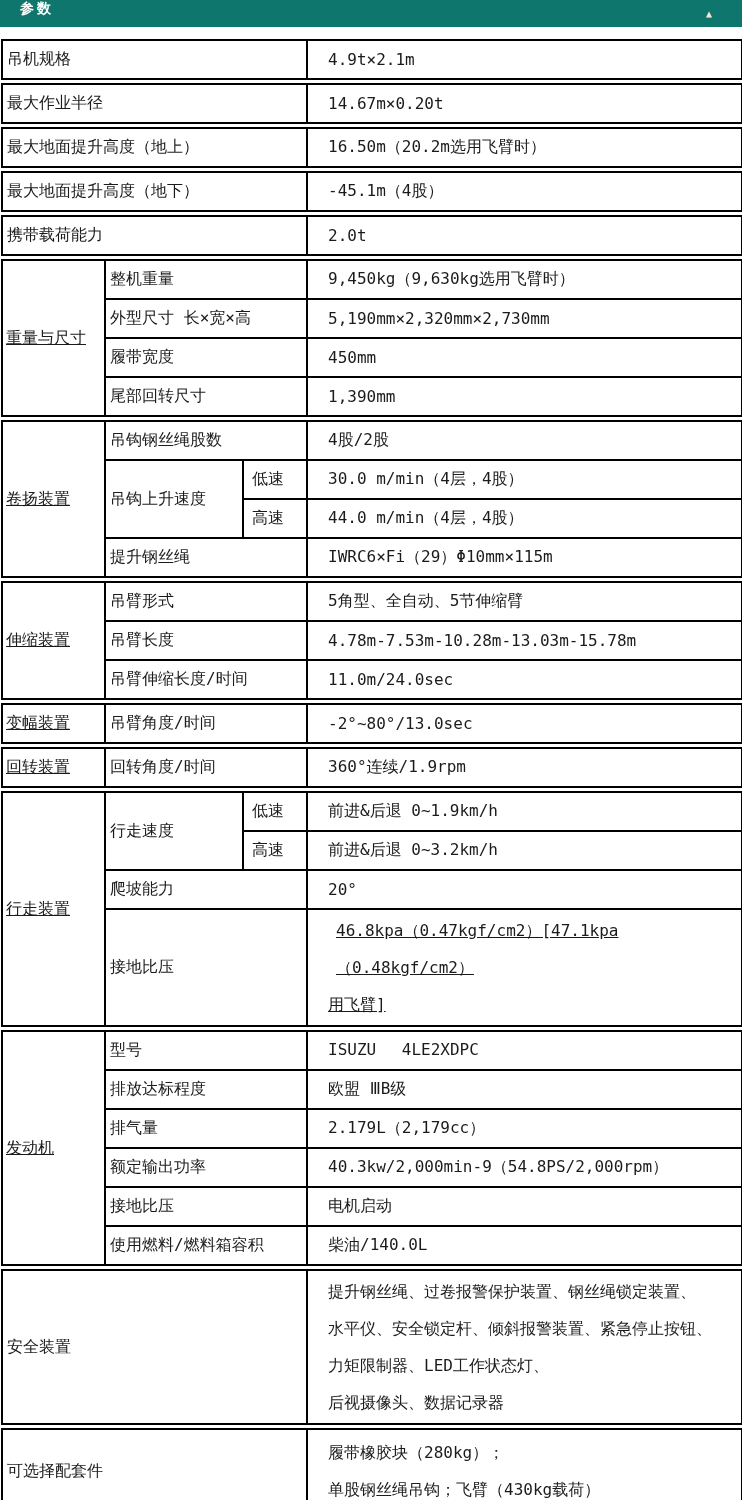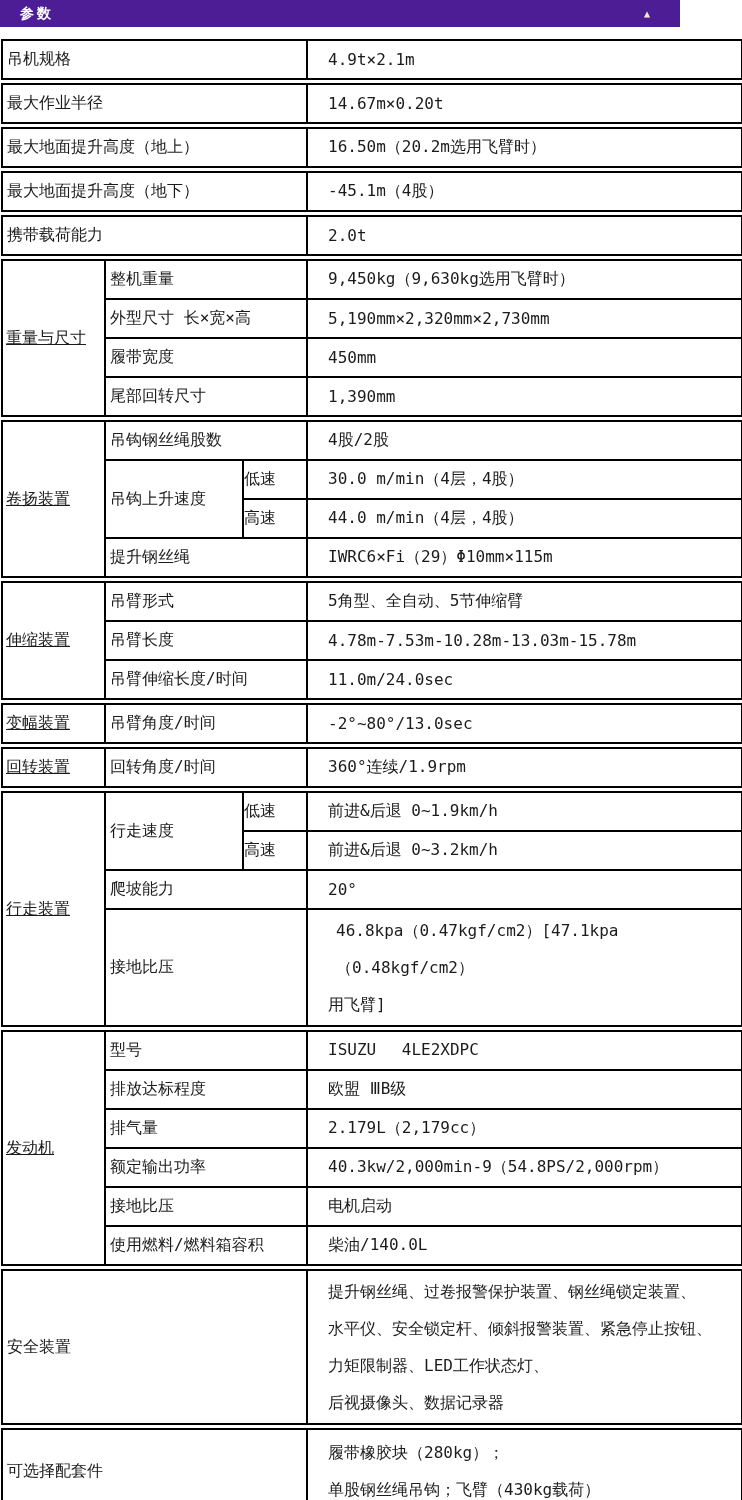--- a/index.html
+++ b/index.html
@@ -5,26 +5,25 @@
   html, body {
     margin: 0;
     padding: 0;
     width: 742px;
     background: #ffffff;
     font-family: "DejaVu Sans Mono", "Liberation Mono", "DejaVu Sans", monospace;
     color: #1b1b1b;
   }
   
   .accordion-header {
-    width: 680px;
+    width: 742px;
     height: 27px;
-    background: #4c1d95;
+    background: #0f766e;
     position: relative;
     display: flex;
-    align-items: center;
     box-sizing: border-box;
   }
   .accordion-title {
     color: #ffffff;
     font-weight: bold;
     font-size: 14px;
     letter-spacing: 3px;
     padding-left: 20px;
     font-family: "DejaVu Sans", "Liberation Sans", sans-serif;
   }
@@ -49,23 +48,23 @@
   .spec td {
     border: 2px solid #000000;
     height: 37px;
     vertical-align: middle;
     padding: 0 2px 0 4px;
     overflow: hidden;
     white-space: nowrap;
   }
   td.val { padding-left: 20px; }
   td.grp { padding-left: 3px; text-decoration: underline; }
-  td.spd { padding-left: 0; }
+  td.spd { padding-left: 8px; }
   td.ml { white-space: normal; line-height: 37px; padding-top: 2px; padding-bottom: 2px; }
-  td.h76  { height: 76px; }
+  td.h76  { height: 76px; text-decoration: underline; }
   td.h148 { height: 148px; }
   td.h78  { height: 78px; }
   .indent1 { padding-left: 8px; }
   .center { text-align: left; }
   
   col.c-grp  { width: 103px; }
   col.c-sub  { width: 138px; }
   col.c-spd  { width: 64px;  }
   col.c-val  { width: 435px; }
   col.c-lbl2 { width: 305px; }

